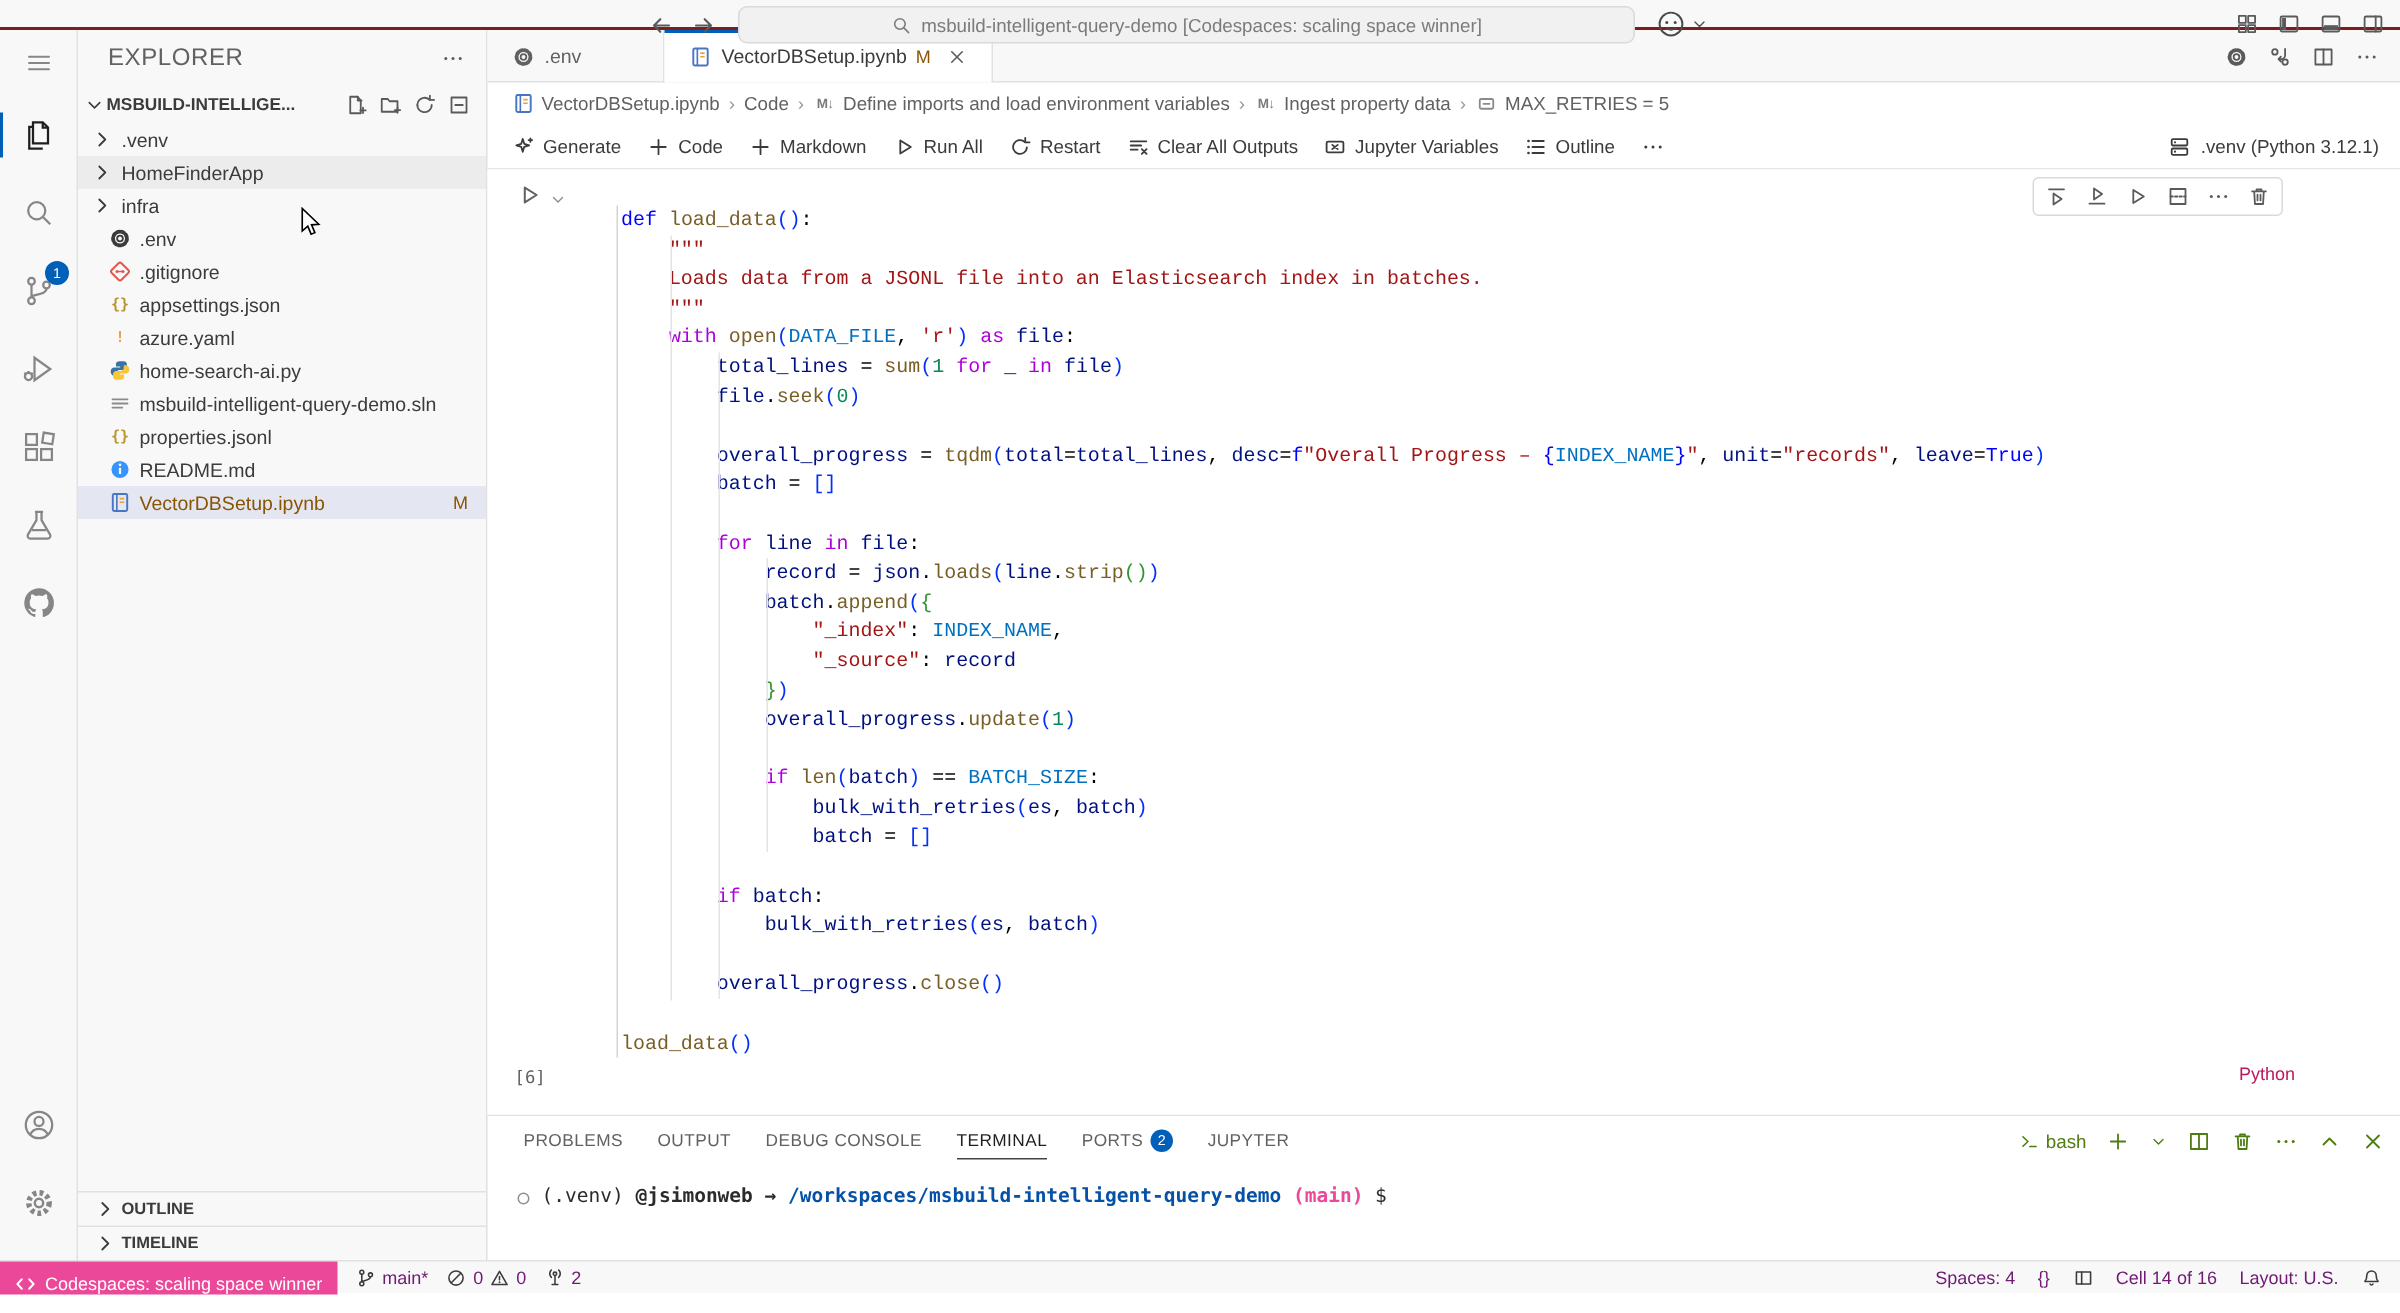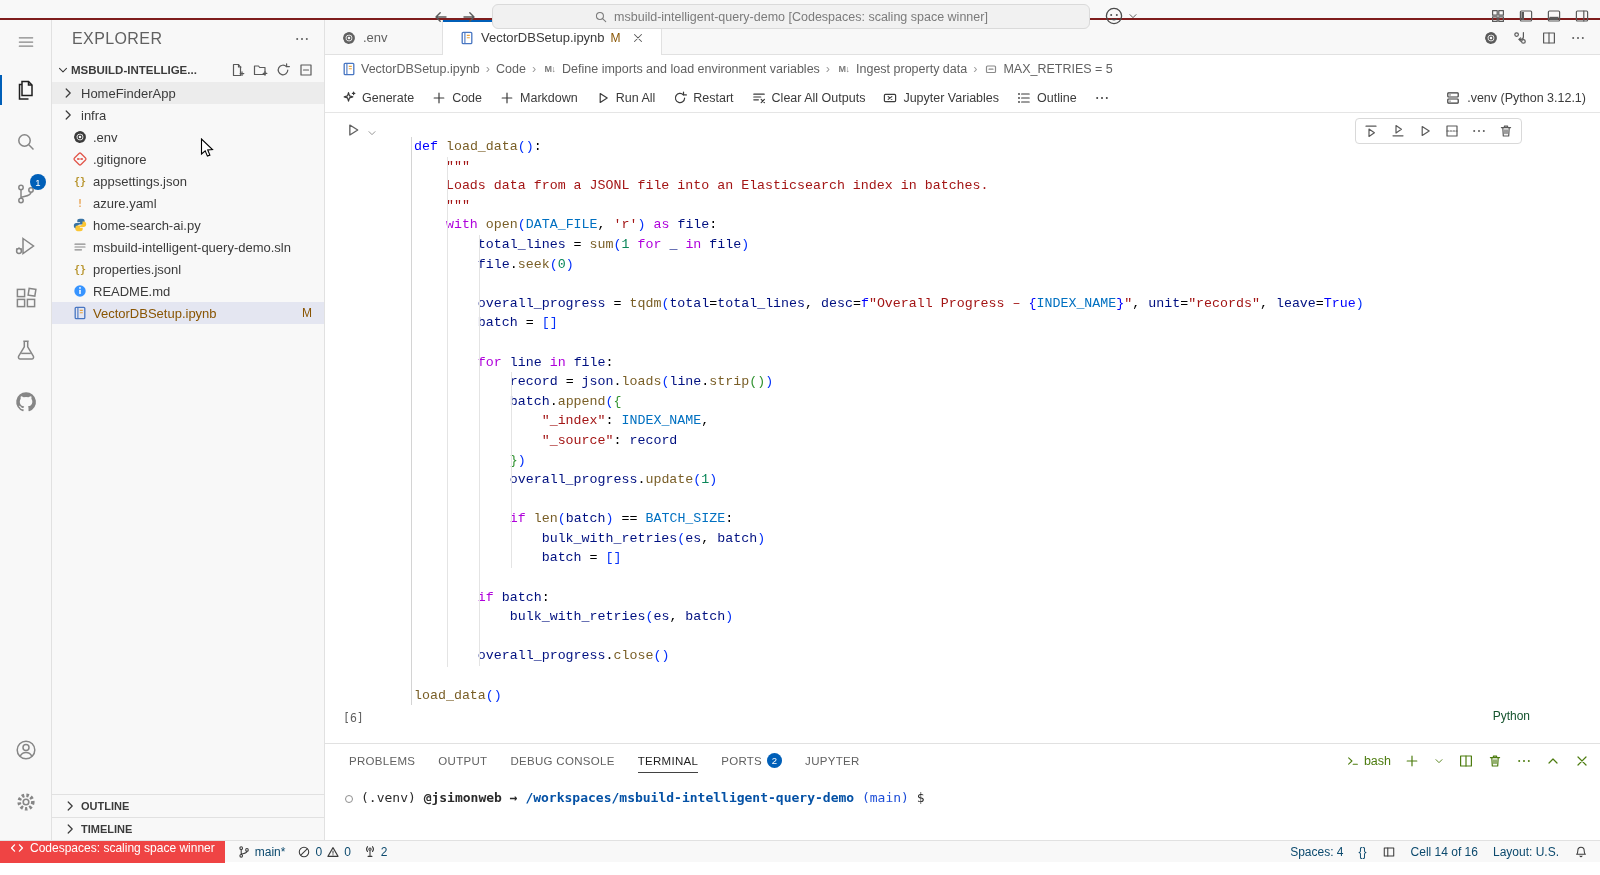--- a/index.html
+++ b/index.html
@@ -76,47 +76,47 @@
 .cell-main{border-left:1px solid #d4d4d4}
 .code-area{position:relative;padding-left:2px}
 .code-lines{font-family:Liberation Mono, monospace;font-size:13.3px;line-height:19.6px;white-space:pre;color:#000}
 .code-line{height:19.6px}
 .iguide{position:absolute;width:1px;background:#e4e4e4}
 .g1{left:35px;top:19.6px;height:510px}
 .g2{left:67px;top:98px;height:431px}
 .g3{left:99px;top:235px;height:196px}
 .cell-toolbar{position:absolute;top:5px;right:78px;display:flex;align-items:center;background:#fff;border:1px solid #d9d9d9;border-radius:4px;padding:4px 7px;gap:11px;color:#5a5a5a}
 .exec-count{position:absolute;left:18px;top:598px;font-family:"DejaVu Sans Mono",monospace;font-size:11.5px;color:#616161}
-.cell-lang{position:absolute;right:70px;top:596px;font-size:12px;color:#14532d}
+.cell-lang{position:absolute;right:70px;top:596px;font-size:12px;color:#be185d}
 
 
 .tk-p{color:#000}.tk-k{color:#AF00DB}.tk-s{color:#0000FF}.tk-f{color:#795E26}
 .tk-st{color:#A31515}.tk-n{color:#098658}.tk-v{color:#001080}.tk-c{color:#0070C1}
 .tk-b1{color:#0431FA}.tk-b2{color:#319331}
 
 
 .panel{height:97px;border-top:1px solid #e1e1e1;background:#fff}
 .panel-head{height:33px;display:flex;align-items:center;padding:0 10px 0 24px}
 .panel-tabs{display:flex;height:33px}
 .panel-tab{display:inline-flex;align-items:center;gap:5px;margin-right:23px;font-size:11.5px;letter-spacing:.3px;color:#616161;position:relative}
 .panel-tab.active{color:#1f1f1f}
 .panel-tab.active::after{content:"";position:absolute;left:0;right:0;bottom:4px;height:1px;background:#424242}
 .p-badge{min-width:15px;height:15px;border-radius:8px;background:#005fb8;color:#fff;font-size:9.5px;display:inline-flex;align-items:center;justify-content:center;padding:0 2px}
 .panel-actions{margin-left:auto;display:flex;align-items:center;gap:13px;color:#4d7c0f}
 .pa-shell{display:flex;align-items:center;gap:4px;font-size:12.5px}
 .term{padding:13px 0 0 20px;display:flex;gap:8px}
 .term-circle{width:8px;height:8px;border:1px solid #8f8f8f;border-radius:50%;margin-top:5px;flex:none}
 .term-text{font-family:"DejaVu Sans Mono","Liberation Mono",monospace;font-size:13px;color:#2b2b2b}
 .tt-p{color:#2b2b2b}.tt-u{font-weight:700}.tt-ar{font-weight:700;color:#2b2b2b}
-.tt-pa{font-weight:700;color:#0451a5}.tt-br{font-weight:400;color:#1d4ed8}
+.tt-pa{font-weight:700;color:#0451a5}.tt-br{font-weight:700;color:#ec4899}
 
 
 .statusbar{height:22px;background:#f8f8f8;border-top:1px solid #e1e1e1;display:flex;align-items:center;font-size:12px;color:#3b3b3b}
-.sb-remote{height:22px;background:#ef4444;color:#fff;display:flex;align-items:flex-start;gap:6px;padding:0 10px;font-size:12px}
-.sbi{display:inline-flex;align-items:center;gap:4px;margin-left:12px;color:#0c4a6e}
+.sb-remote{height:22px;background:#ec4899;color:#fff;display:flex;align-items:flex-end;gap:6px;padding:0 10px;font-size:12px}
+.sbi{display:inline-flex;align-items:center;gap:4px;margin-left:12px;color:#701a75}
 .sbi .icon{color:#3b3b3b}
 .sb-right{margin-left:auto;display:flex;align-items:center;margin-right:12px}
 .sb-right .sbi{margin-left:15px}
 
 
 .fake-cursor{position:absolute;left:200px;top:138px;z-index:99}
 </style>
 </head>
 <body>
 
@@ -321,20 +321,28 @@
           </span>
         <span class="icon">
             <svg viewBox="0 0 16 16" fill="none" stroke="currentColor" stroke-width="1.2" stroke-linecap="round" stroke-linejoin="round">
               <rect x="3" y="3" width="10" height="10"></rect>
               <path d="M5.5 8h5"></path>
             </svg>
           </span>
       </span>
     </div>
     <div class="tree">
+        <div class="tree-row">
+          <span class="icon">
+            <svg viewBox="0 0 16 16" fill="none" stroke="currentColor" stroke-width="1.2" stroke-linecap="round" stroke-linejoin="round">
+              <path d="M6.2 4l4 4-4 4"></path>
+            </svg>
+          </span>
+          <span class="tree-label">.venv</span>
+        </div>
         <div class="tree-row hover">
           <span class="icon">
             <svg viewBox="0 0 16 16" fill="none" stroke="currentColor" stroke-width="1.2" stroke-linecap="round" stroke-linejoin="round">
               <path d="M6.2 4l4 4-4 4"></path>
             </svg>
           </span>
           <span class="tree-label">HomeFinderApp</span>
         </div>
         <div class="tree-row">
           <span class="icon">

